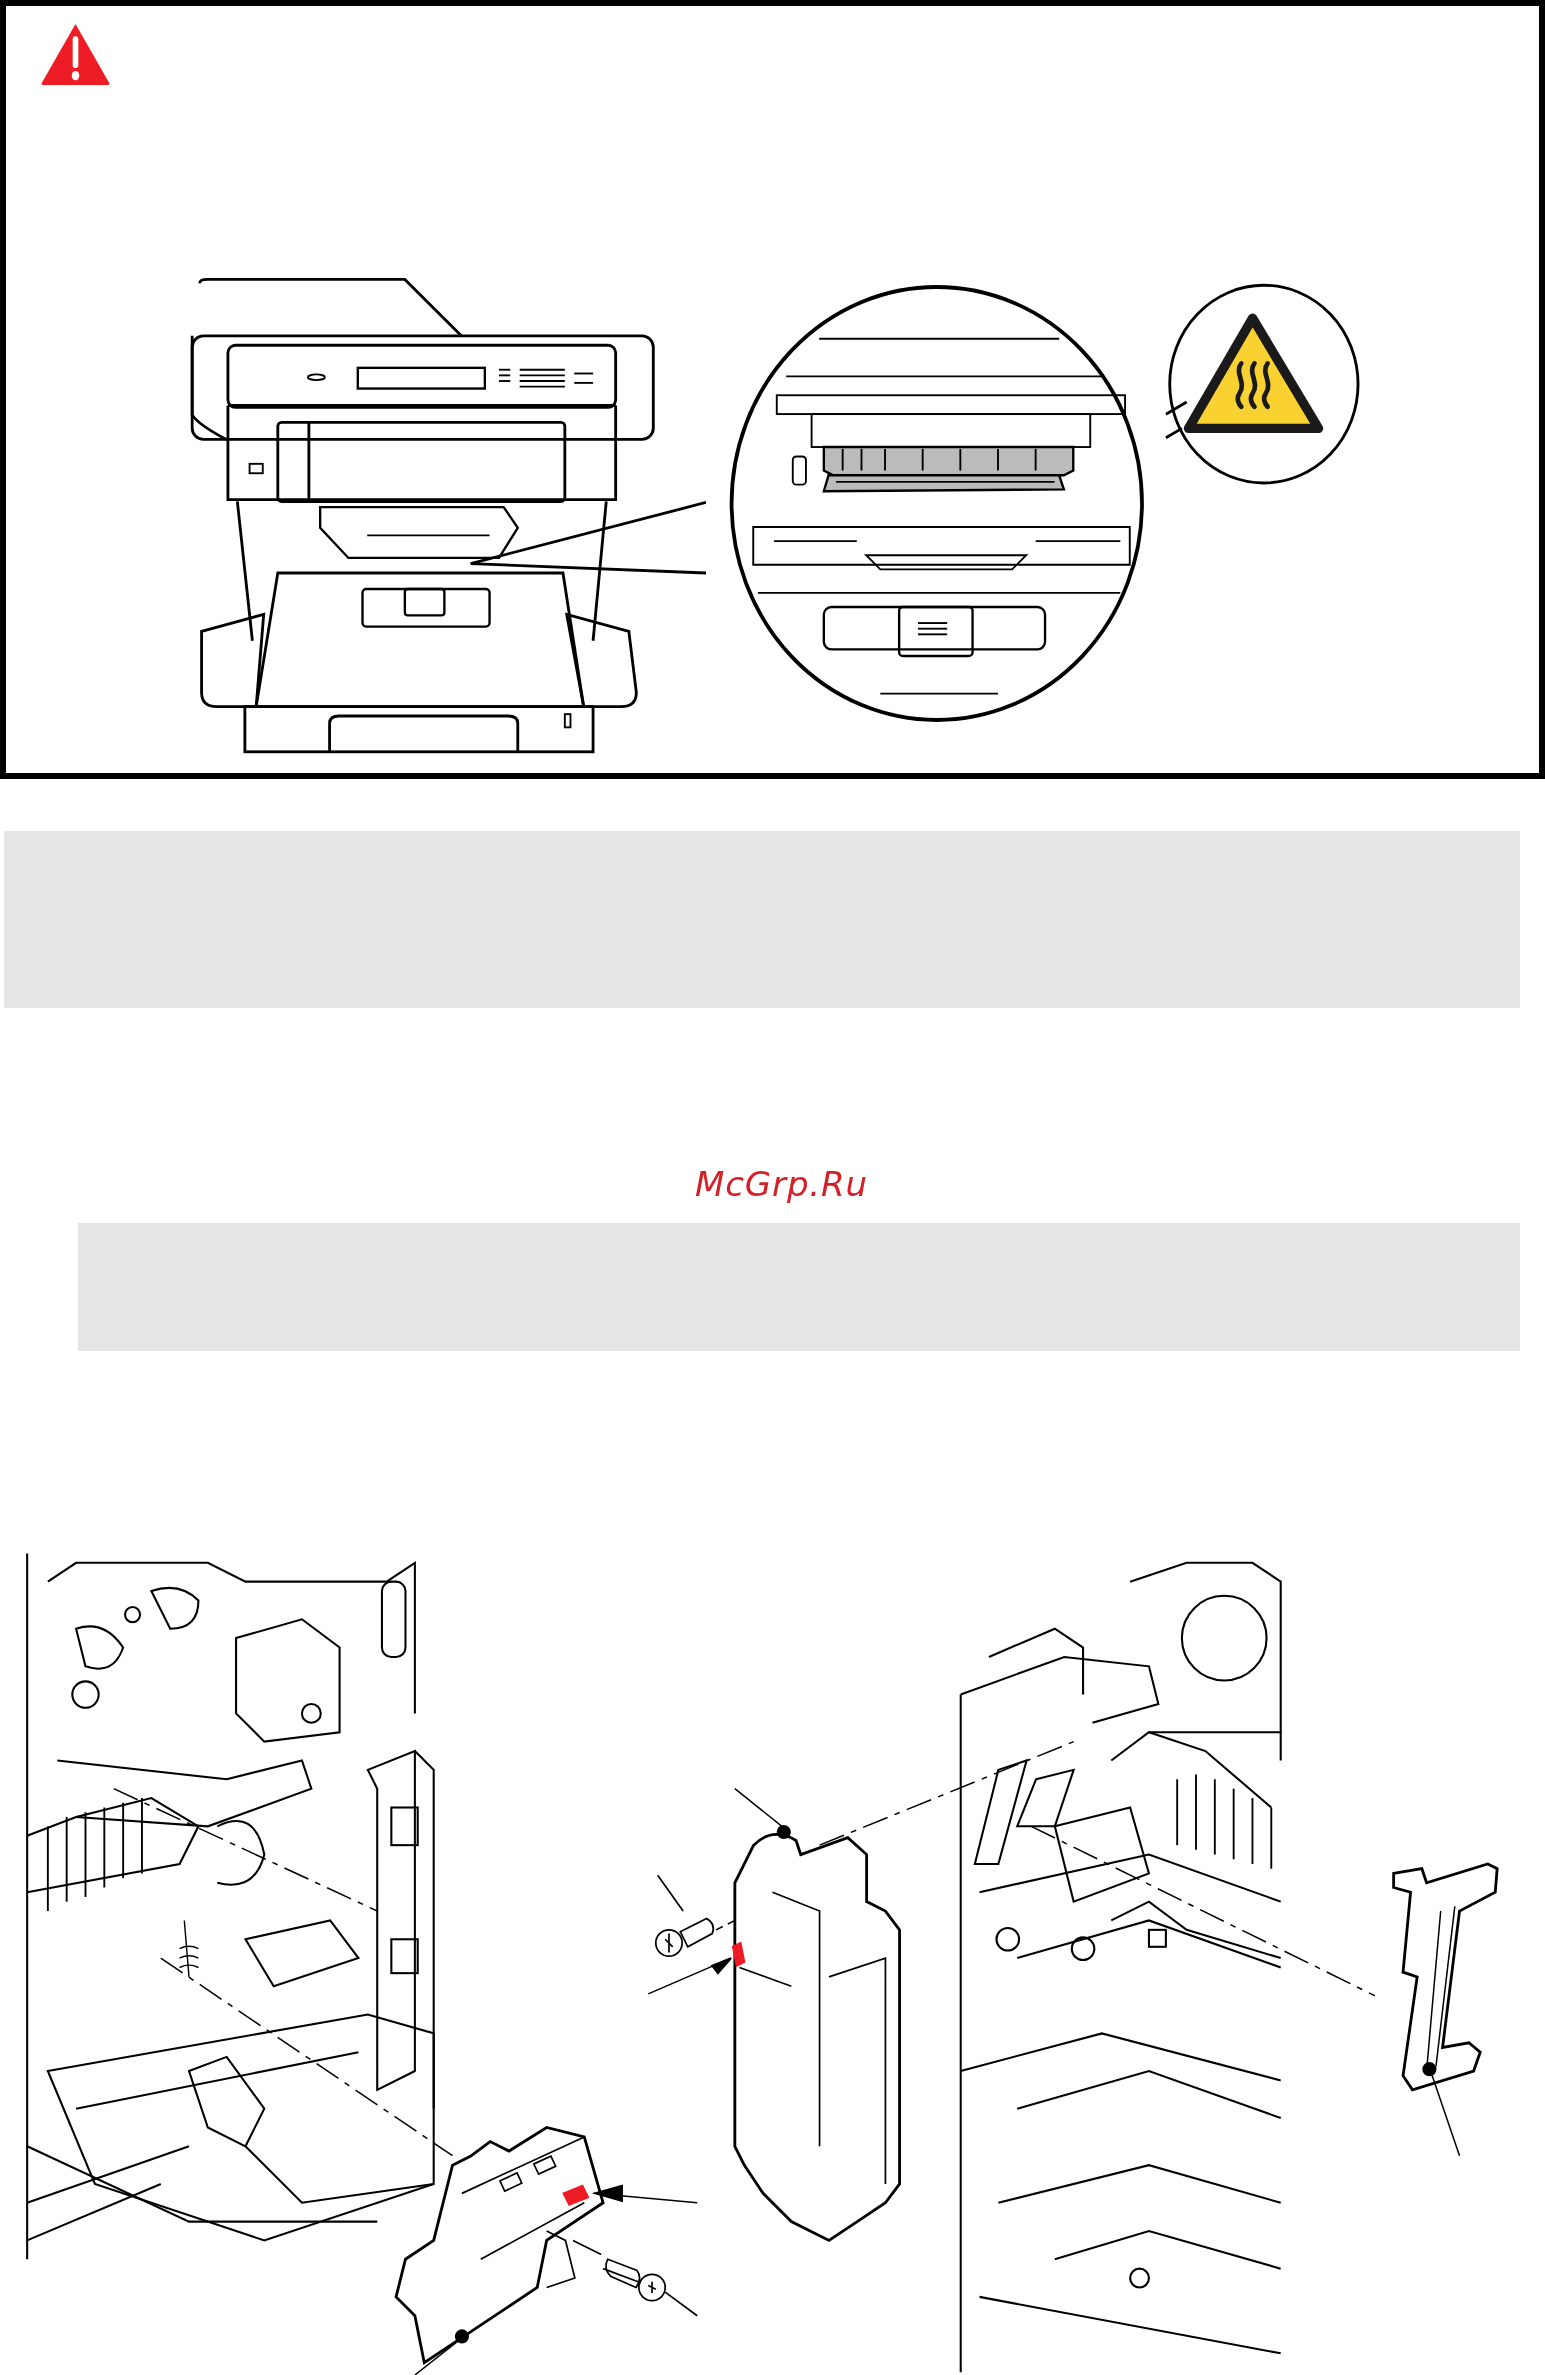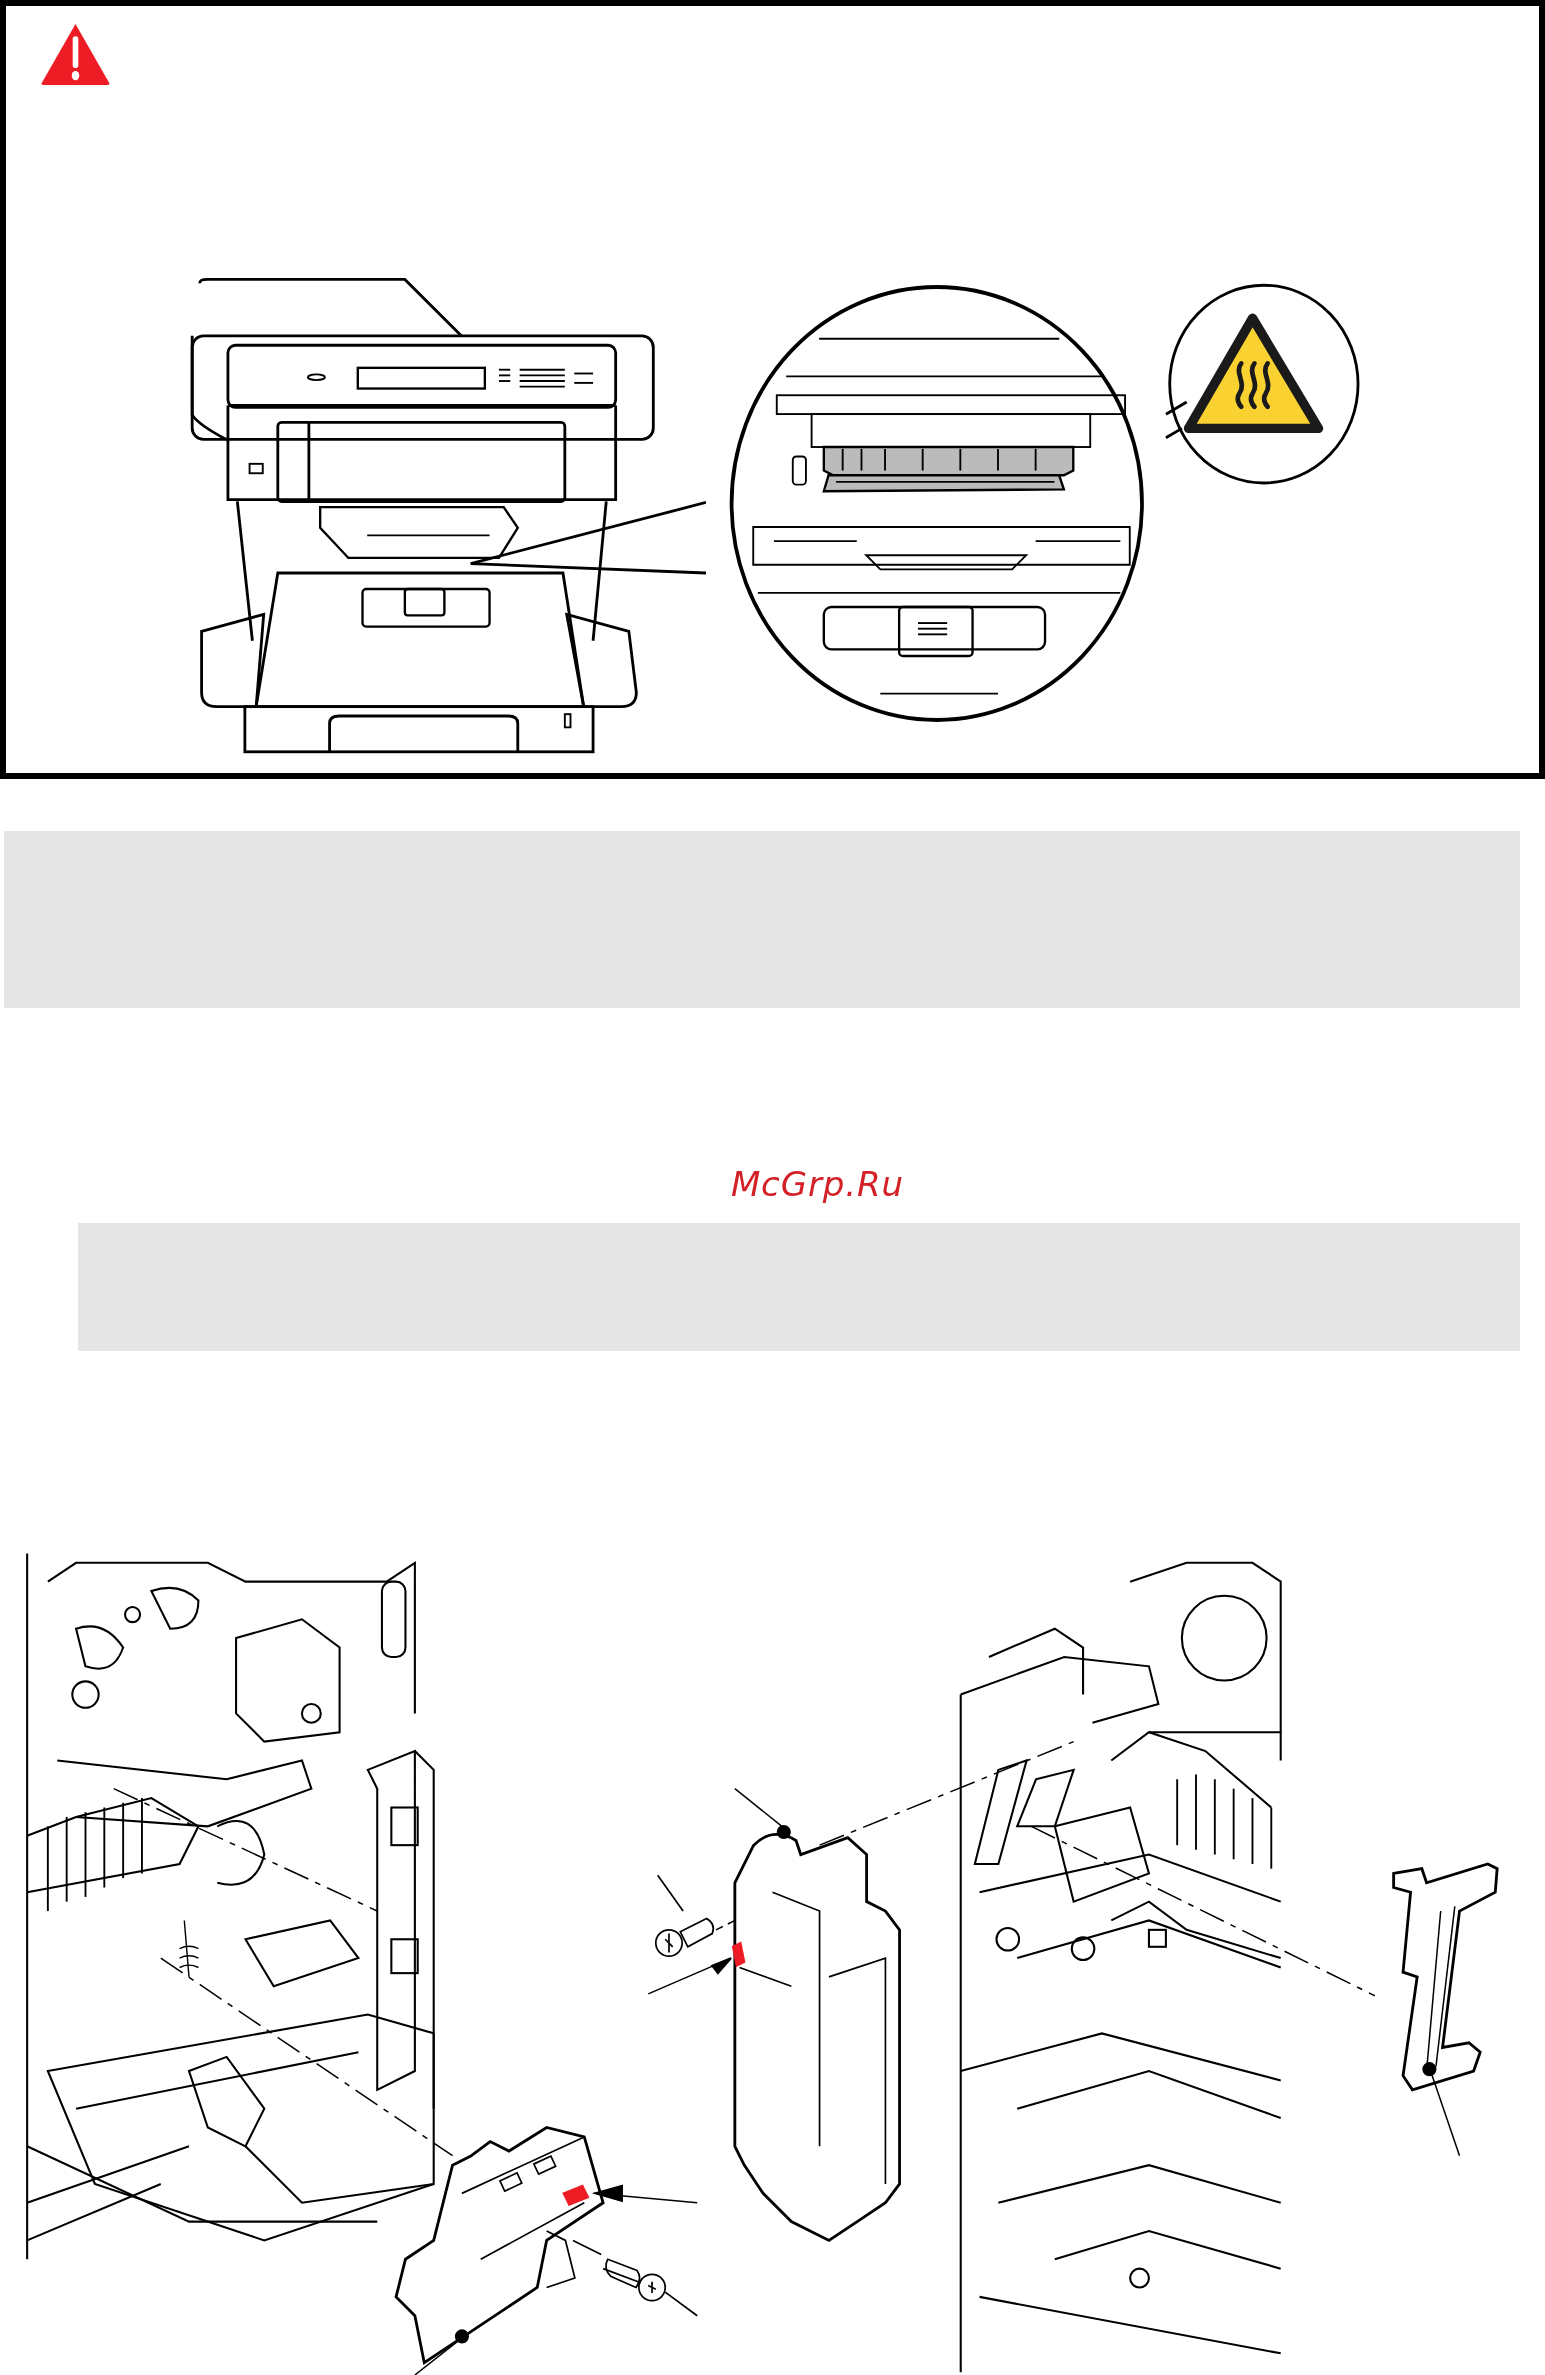--- a/index.html
+++ b/index.html
@@ -136,21 +136,21 @@
   </svg>
 </div>
 
 <div id="note-1" class="abs note-box">
   <span></span>
 </div>
 <div id="note-2" class="abs note-box">
   <span></span>
 </div>
 
-<div id="watermark" class="abs" style="color:#d42127;text-align:right;">McGrp.Ru</div>
+<div id="watermark" class="abs" style="color:#d42127;">McGrp.Ru</div>
 
 <div id="diagram" class="abs">
   <svg width="1507" height="831" viewBox="0 0 1600 883" fill="none" stroke="#000" stroke-width="2.2">
 
     <g>
       <path d="M8 10 L8 760"></path>
       <path d="M30 40 L60 20 L200 20 L240 40 L390 40 L420 20 L420 180"></path>
       <rect x="385" y="40" width="25" height="80" rx="10"></rect>
       <path d="M230 100 L300 80 L340 110 L340 200 L260 210 L230 180 Z"></path>
       <circle cx="310" cy="180" r="10"></circle>

